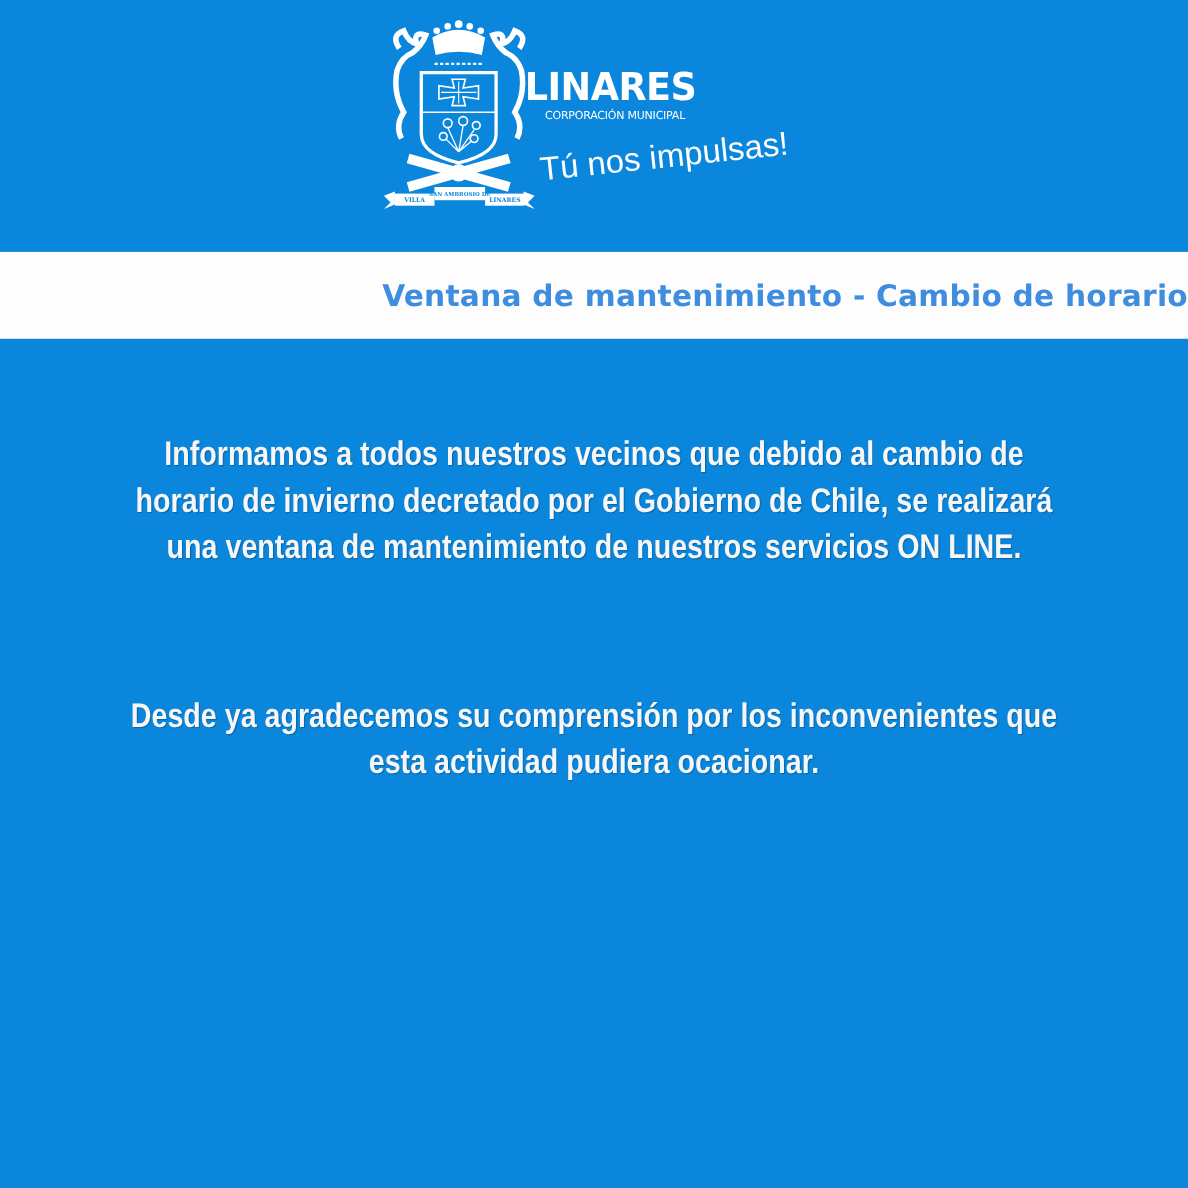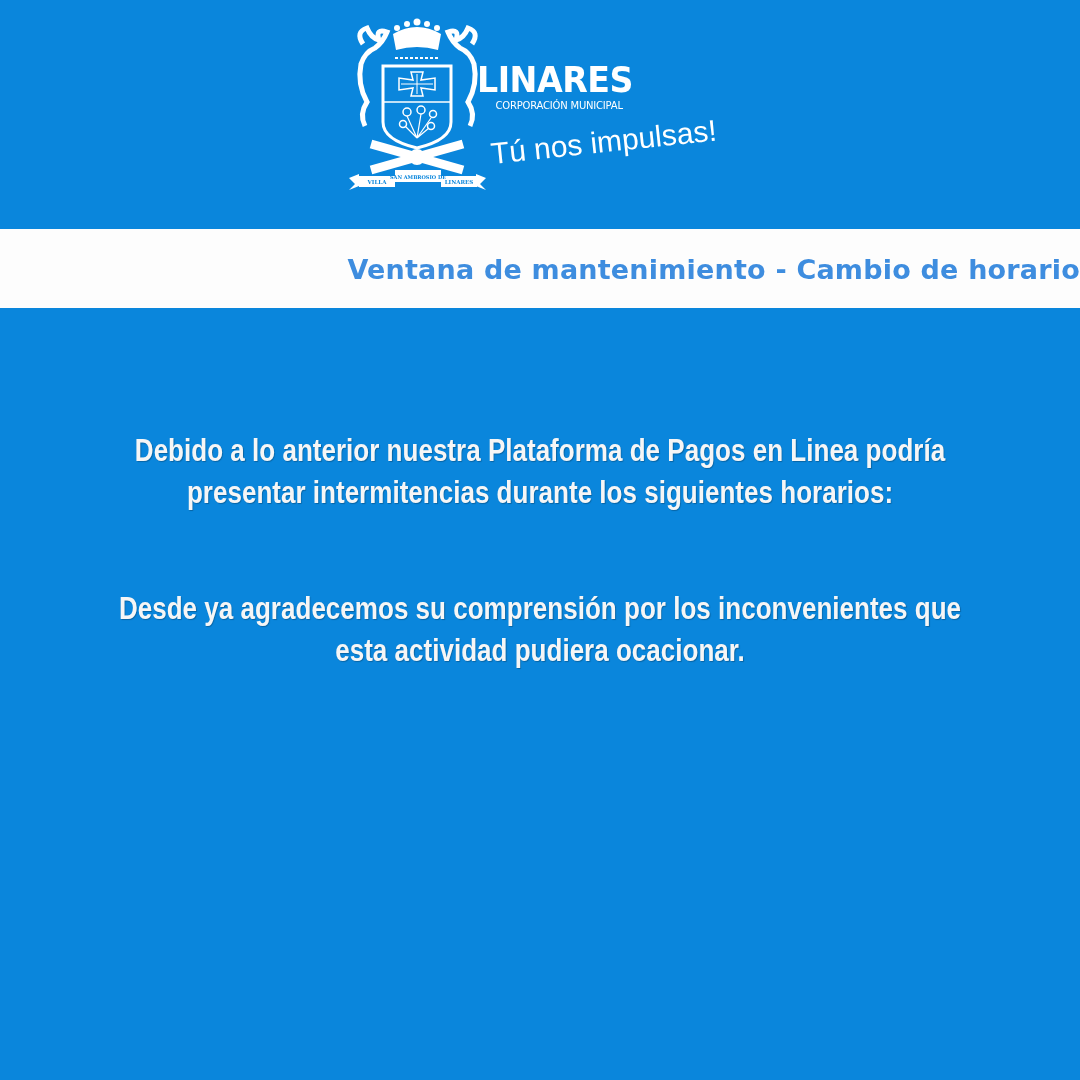--- a/index.html
+++ b/index.html
@@ -179,24 +179,25 @@
       <text x="4" y="44" fill="#ffffff" font-size="30" transform="rotate(-6 100 40)">Tú nos impulsas!</text>
     </svg>
   </div>
 </div>
 
 <div class="title-band">
   <div class="title-text">Ventana de mantenimiento - Cambio de horario</div>
 </div>
 
 <div class="body-text">
+  <p>
+    <span class="line">Informamos a todos nuestros vecinos que debido al cambio de</span>
+    <span class="line">horario de invierno decretado por el Gobierno de Chile, se realizará</span>
+    <span class="line">una ventana de mantenimiento de nuestros servicios ON LINE.</span>
+  </p>
   <div class="gap"></div>
-  <p>
-    <span class="line">Debido a lo anterior nuestra Plataforma de Pagos en Linea podría</span>
-    <span class="line">presentar intermitencias durante los siguientes horarios:</span>
-  </p>
   <div class="gap"></div>
   <div class="gap-small"></div>
   <p>
     <span class="line">Desde ya agradecemos su comprensión por los inconvenientes que</span>
     <span class="line">esta actividad pudiera ocacionar.</span>
   </p>
 </div>
 
 </body></html>

